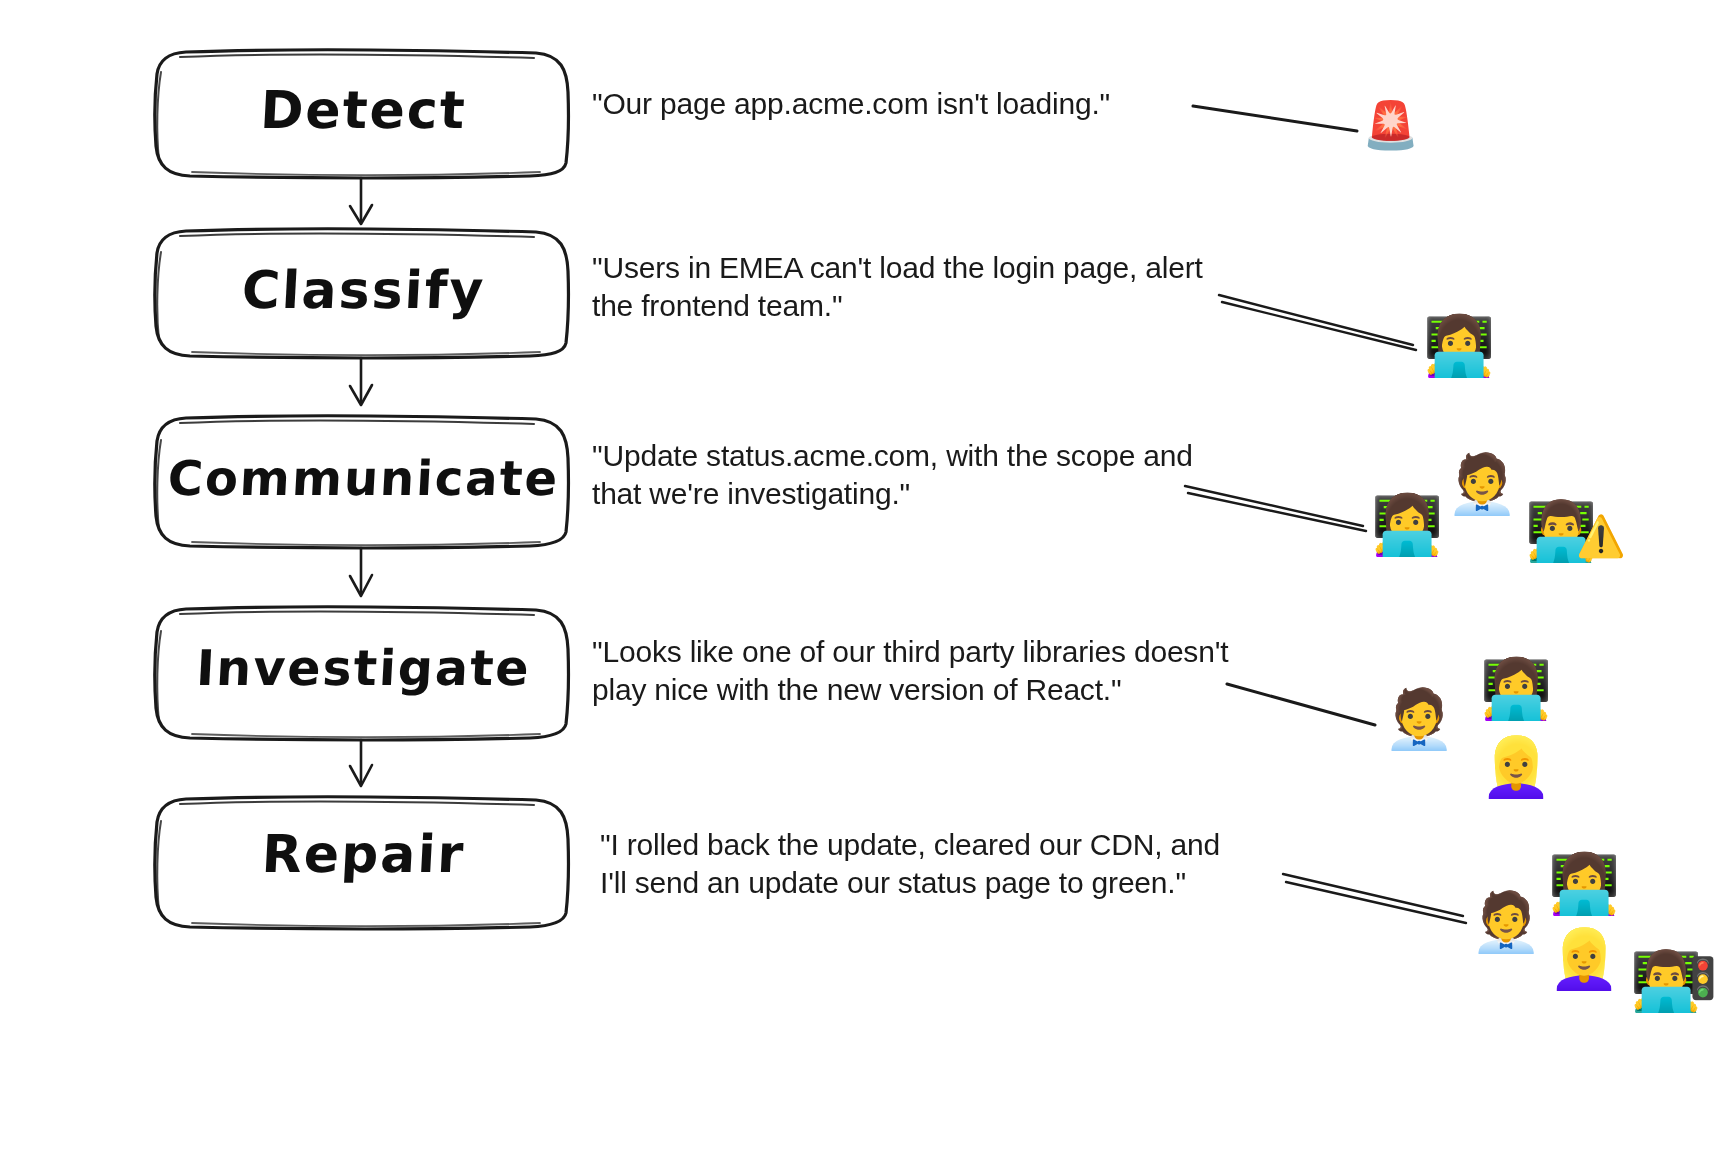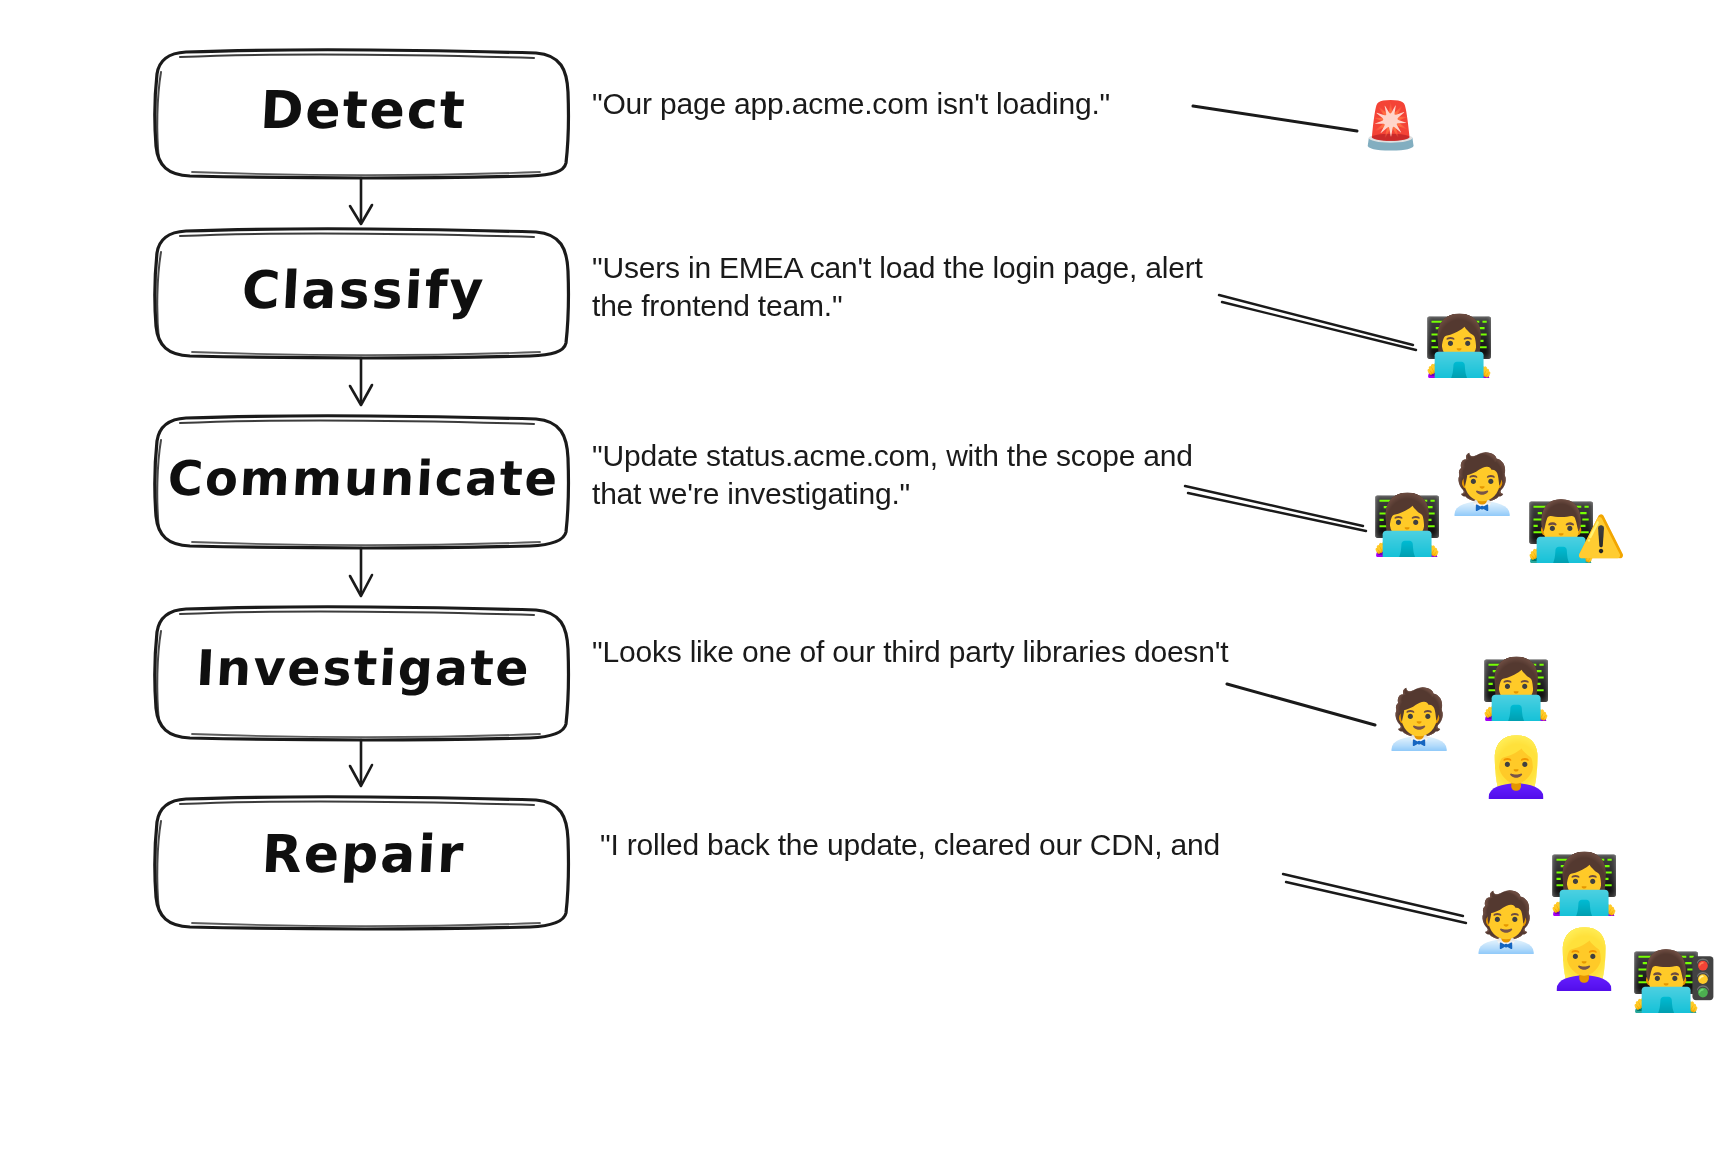--- a/index.html
+++ b/index.html
@@ -190,24 +190,26 @@
     <span class="ql">the frontend team."</span>
   </div>
 
   <div class="quote" style="left:592px; top:437px;">
     <span class="ql">"Update status.acme.com, with the scope and</span>
     <span class="ql">that we're investigating."</span>
   </div>
 
   <div class="quote" style="left:592px; top:633px;">
     <span class="ql">"Looks like one of our third party libraries doesn't</span>
+    <span class="ql">play nice with the new version of React."</span>
   </div>
 
   <div class="quote" style="left:600px; top:826px;">
     <span class="ql">"I rolled back the update, cleared our CDN, and</span>
+    <span class="ql">I'll send an update our status page to green."</span>
   </div>
 
   <div class="emoji" style="left:1362px; top:102px; font-size:46px;">🚨</div>
 
   <div class="emoji" style="left:1423px; top:317px; font-size:58px;">👩‍💻</div>
 
   <div class="emoji" style="left:1371px; top:496px; font-size:58px;">👩‍💻</div>
   <div class="emoji" style="left:1446px; top:455px; font-size:58px;">🧑‍💼</div>
   <div class="emoji" style="left:1525px; top:502px; font-size:58px;">👨‍💻</div>
   <div class="emoji" style="left:1576px; top:516px; font-size:40px;">⚠️</div>

